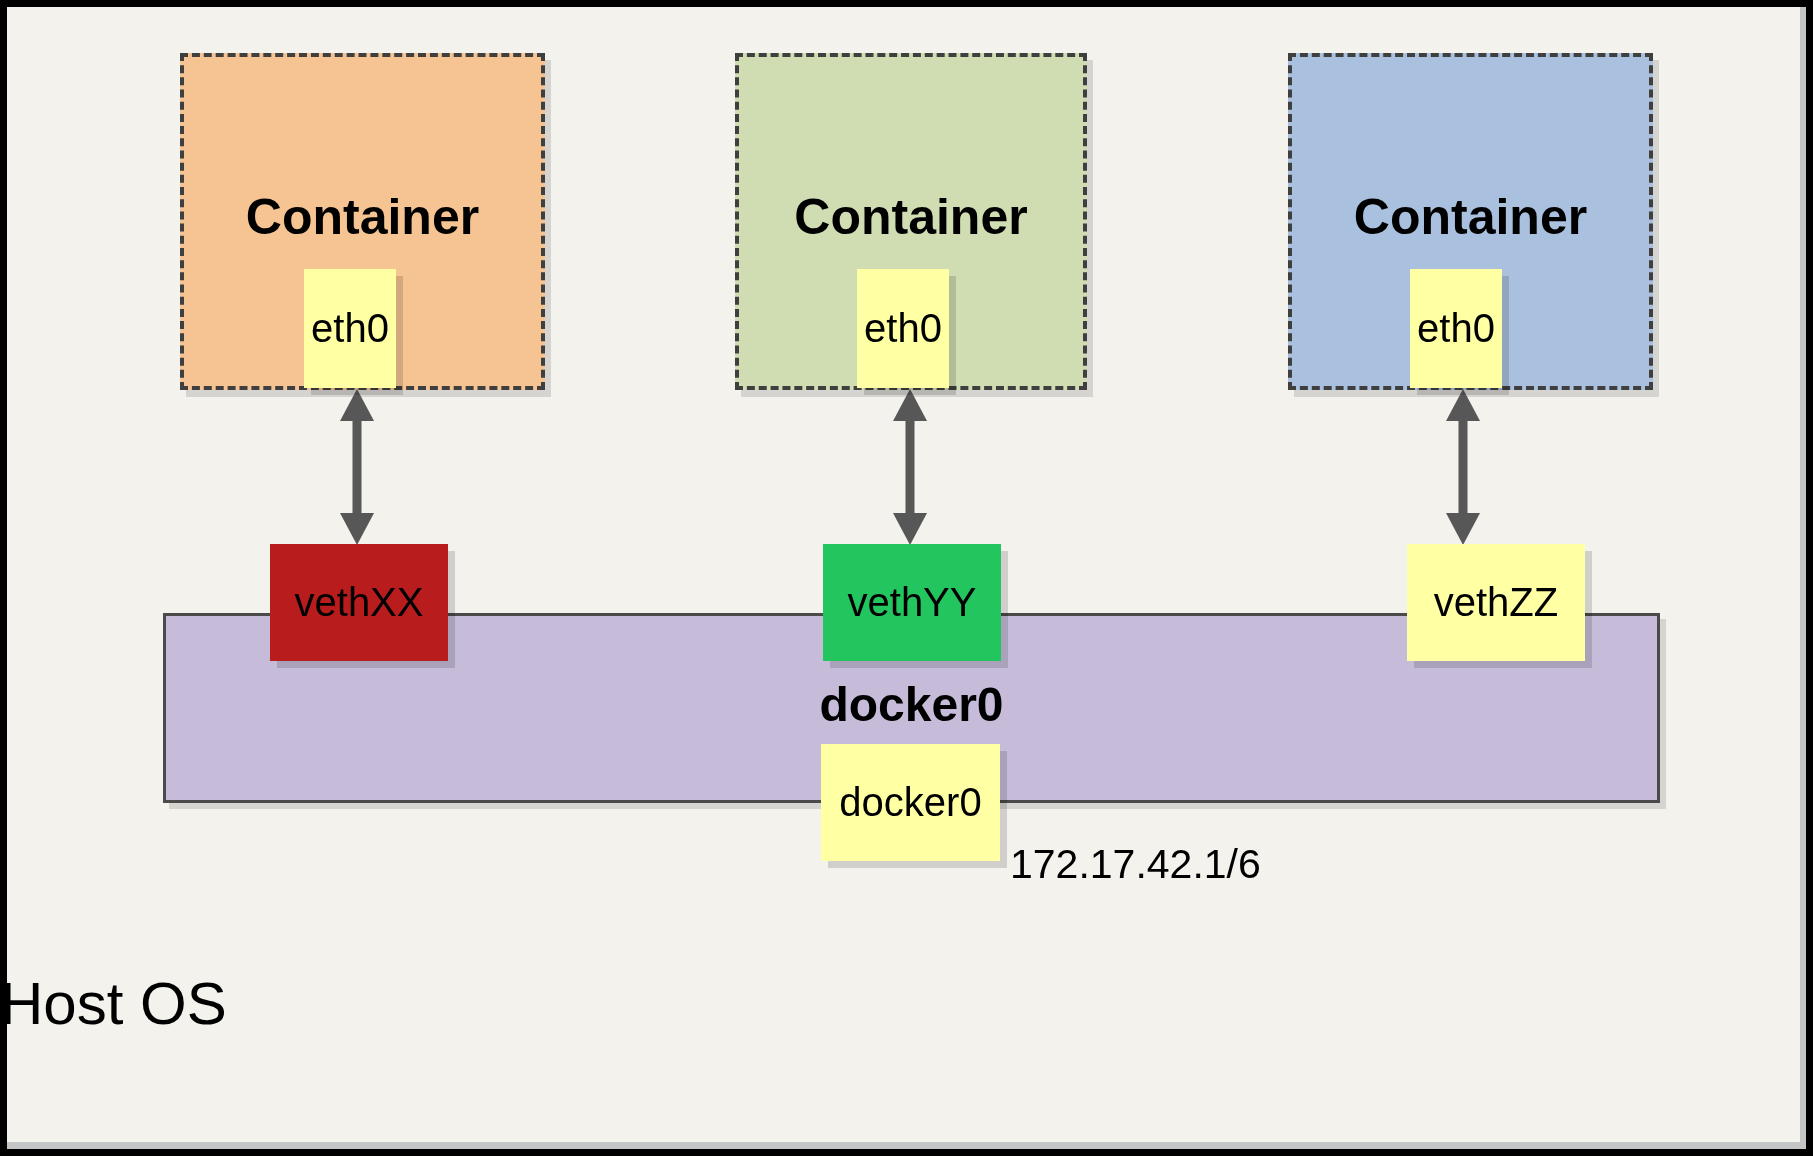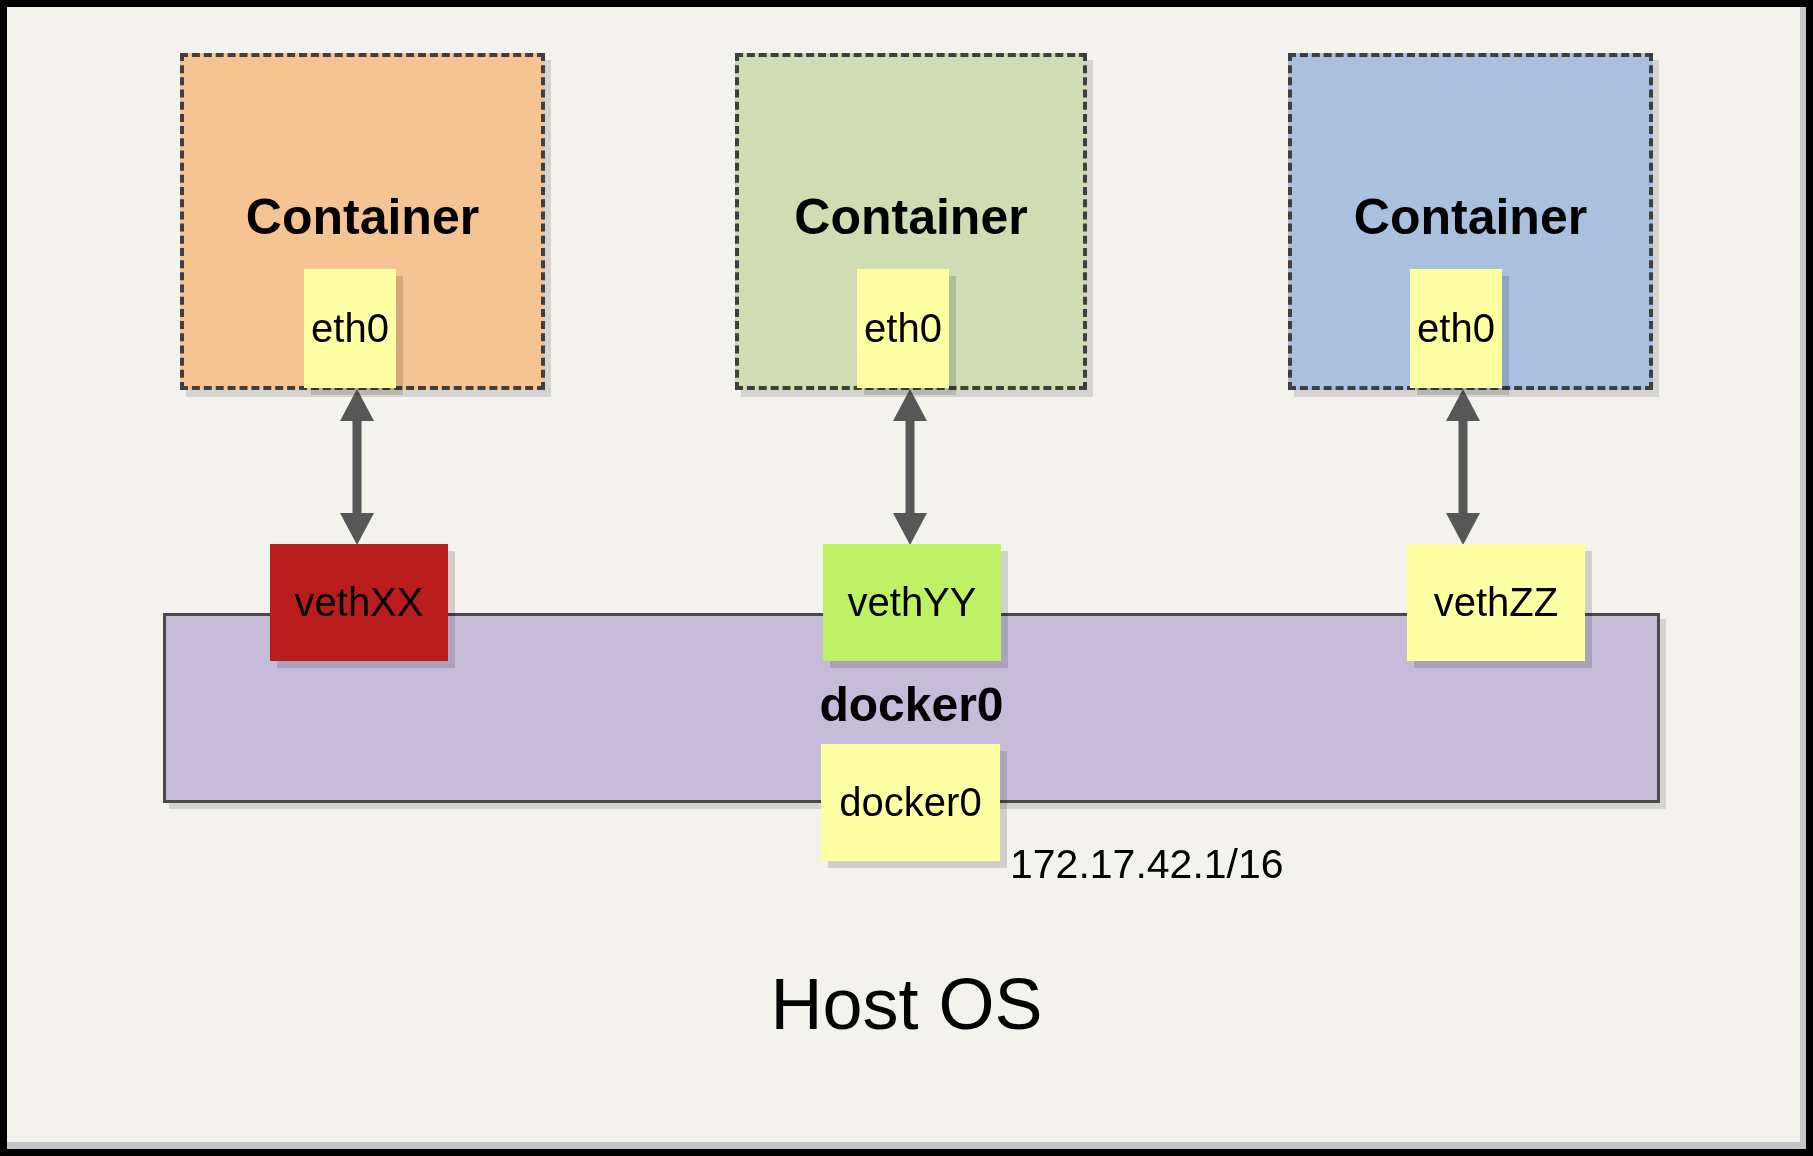--- a/index.html
+++ b/index.html
@@ -100,22 +100,22 @@
     position: absolute;
     left: 1010px; top: 842px;
     font-size: 41px; line-height: 44px;
     z-index: 5;
   }
 
   .host-label {
     position: absolute;
     left: 0; width: 100%;
     top: 956px;
-    text-align: center;
-    font-size: 72px; line-height: 96px;
+    text-align: left;
+    font-size: 60px; line-height: 96px;
     z-index: 2;
   }
 </style>
 </head>
 <body>
 
 <div class="container-box c1" style="background-color: rgb(246, 196, 146);"></div>
 <div class="container-box c2" style="background-color: rgb(208, 221, 178);"></div>
 <div class="container-box c3" style="background-color: rgb(169, 192, 222);"></div>
 
@@ -148,27 +148,27 @@
   <polygon points="20,1 37,33 3,33"></polygon>
   <polygon points="20,157 37,125 3,125"></polygon>
 </svg>
 
 <div class="bridge-bar" style="background-color: rgb(198, 188, 218);"></div>
 <div class="bridge-title">docker0</div>
 
 <div class="note veth-box v1" style="background-color: #b91c1c;">
   <span>vethXX</span>
 </div>
-<div class="note veth-box v2" style="background-color: #bef264;">
+<div class="note veth-box v2" style="background-color: #22c55e;">
   <span>vethYY</span>
 </div>
 <div class="note veth-box v3" style="background-color: rgb(255, 255, 163); margin-left: 32px;">
   <span>vethZZ</span>
 </div>
 
 <div class="note docker0-box" style="background-color: rgb(255, 255, 163);">
   <span>docker0</span>
 </div>
-<div class="ip-label">172.17.42.1/16</div>
+<div class="ip-label">172.17.42.1/6</div>
 
 <div class="host-label">Host OS</div>
 
 <div class="frame"></div>
 
 </body></html>

